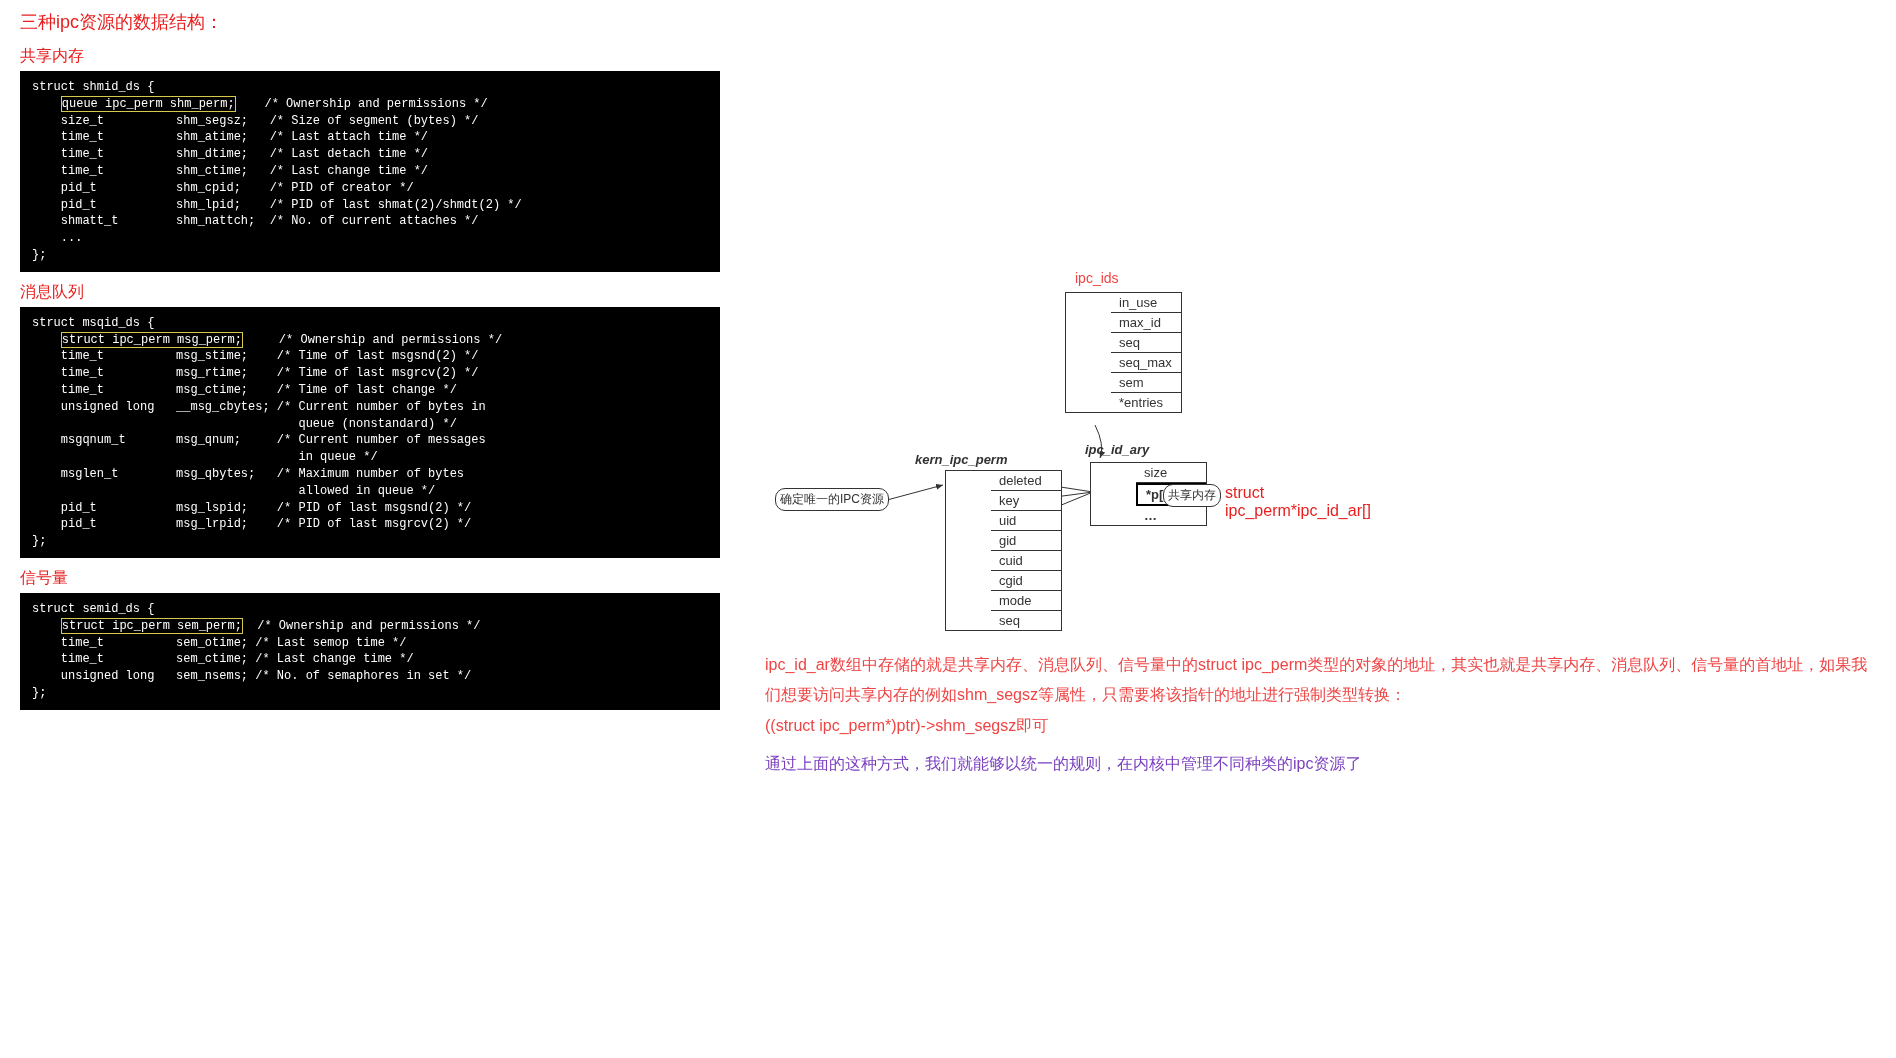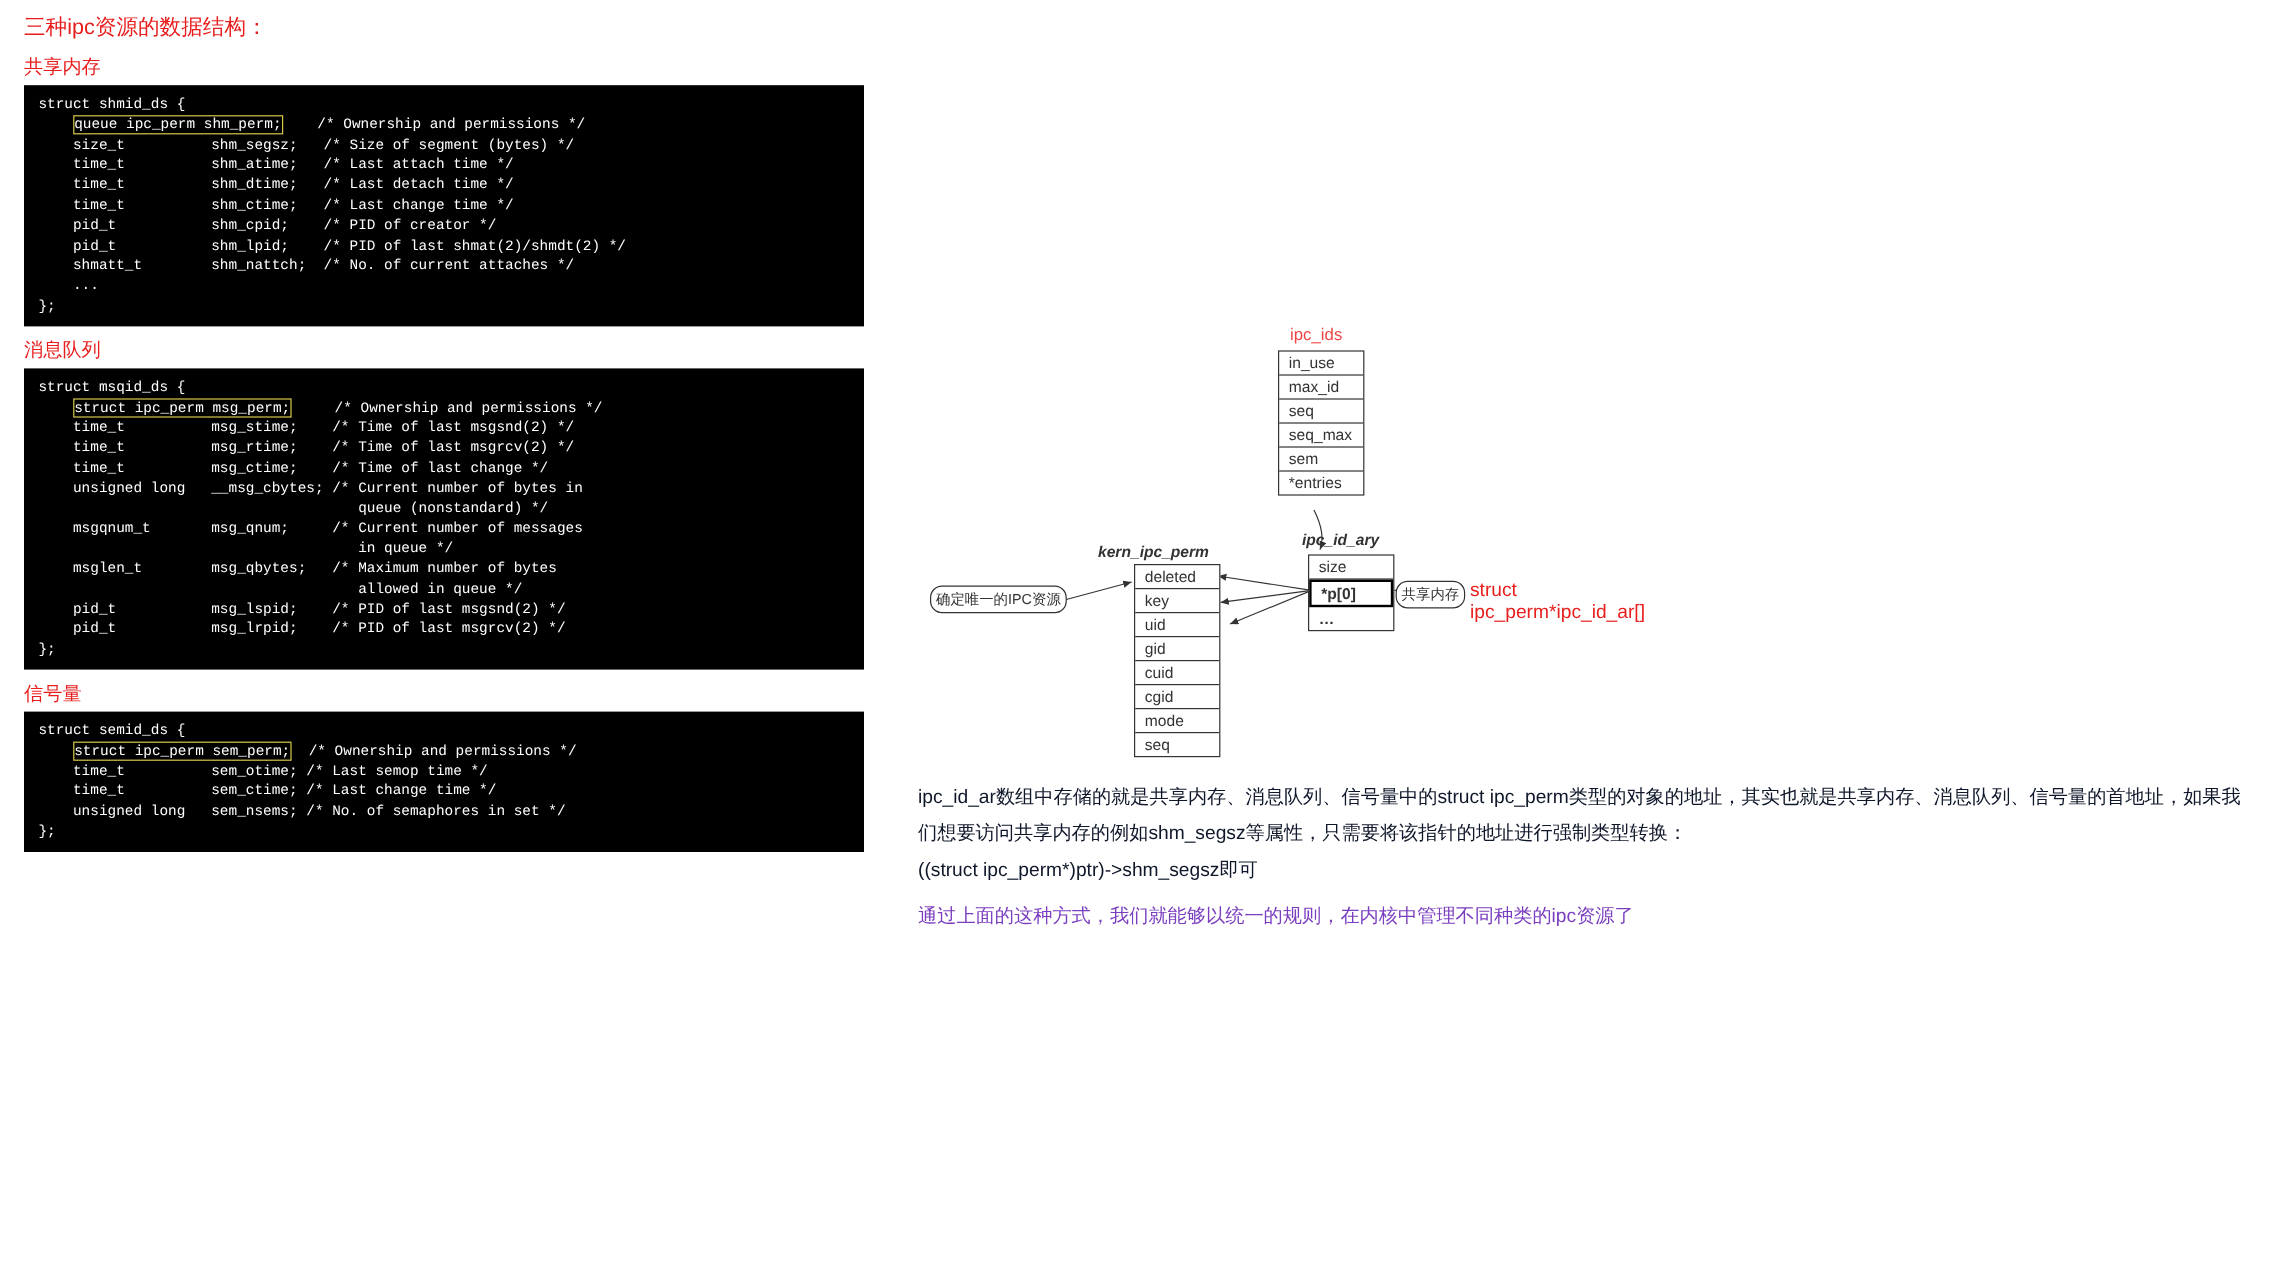--- a/index.html
+++ b/index.html
@@ -46,20 +46,21 @@
   .diag-title {
     color: #ef4444;
     position: absolute;
     font-size: 14px;
   }
   .struct-box {
     position: absolute;
     border: 1px solid #333;
     background: #fff;
     font-size: 13px;
+    padding-left: 45px;
   }
   .struct-box .cell {
     border-bottom: 1px solid #333;
     padding: 2px 8px;
     min-width: 70px;
   }
   .struct-box .cell:last-child { border-bottom: none; }
   .label-text {
     position: absolute;
     font-size: 13px;
@@ -69,21 +70,21 @@
   }
   .anno-box {
     position: absolute;
     border: 1px solid #333;
     border-radius: 10px;
     padding: 2px 4px;
     font-size: 12px;
     background: #fff;
   }
   .red-text {
-    color: #0f172a;
+    color: #ef4444;
     font-size: 16px;
     line-height: 1.9;
   }
   .purple-text {
     color: #7a3ebf;
     font-size: 16px;
     line-height: 1.9;
     margin-top: 8px;
   }
   svg.arrows {

